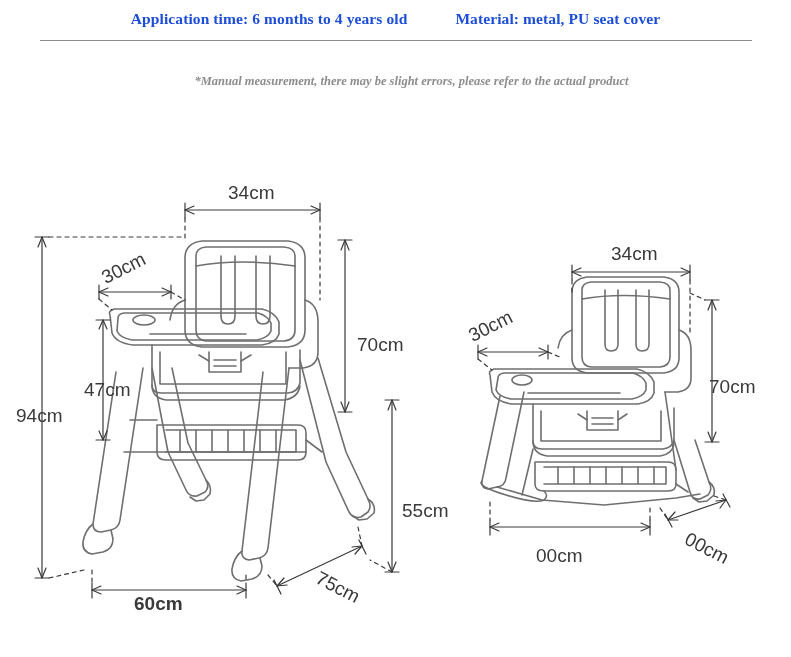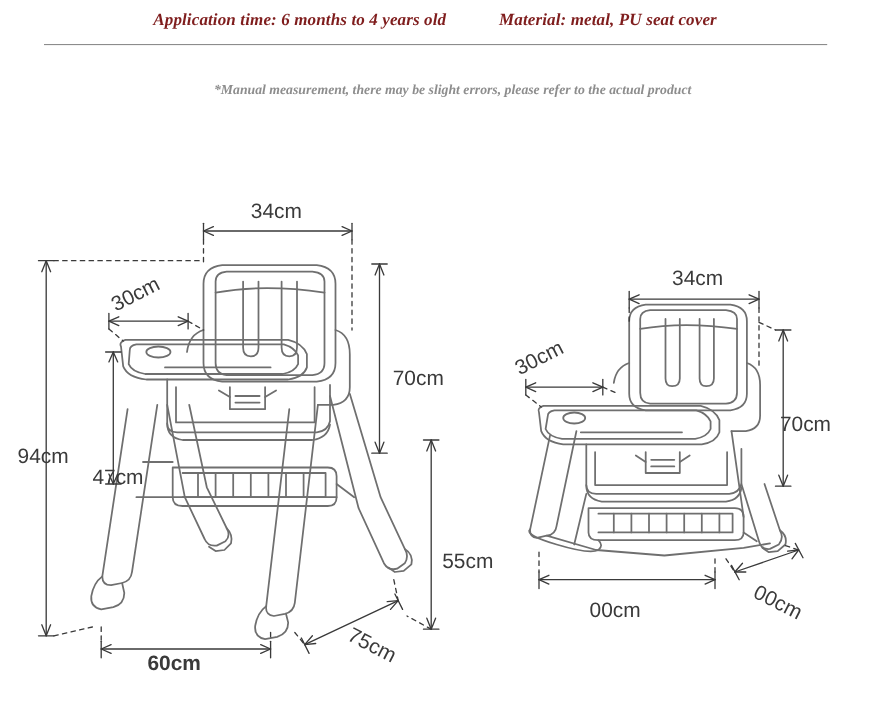--- a/index.html
+++ b/index.html
@@ -17,24 +17,23 @@
     background: #ffffff;
     overflow: hidden;
   }
   .hdr {
     position: absolute;
     top: 10px;
     left: 0;
     width: 791px;
     text-align: center;
     font-family: "Liberation Serif", serif;
-    font-style: italic;
     font-weight: bold;
     font-size: 15.5px;
-    color: #7f1d1d;
+    color: #1d4ed8;
     letter-spacing: 0.1px;
   }
   .hdr span.a { margin-right: 48px; }
   .hdr-rule {
     position: absolute;
     top: 40px;
     left: 40px;
     width: 712px;
     height: 1px;
     background: #8c8c8c;
@@ -296,21 +295,21 @@
         <path d="M668,520 L678,520 M668,520 L675,512"></path>
         <path d="M726,500 L716,501 M726,500 L720,508"></path>
         <path d="M660,508 L668,520" stroke-dasharray="4,4"></path>
         <path d="M714,496 L726,500" stroke-dasharray="4,4"></path>
       </g>
     </g>
   </svg>
 
   <div class="dimlabel" style="left:228px; top:182px;">34cm</div>
   <div class="dimlabel rot-left" style="left:103px; top:268px;">30cm</div>
-  <div class="dimlabel" style="left:84px; top:379px;margin-top:45px;">47cm</div>
+  <div class="dimlabel" style="left:84px; top:379px;">47cm</div>
   <div class="dimlabel" style="left:357px; top:334px;">70cm</div>
   <div class="dimlabel" style="left:16px; top:405px;">94cm</div>
   <div class="dimlabel" style="left:402px; top:500px;">55cm</div>
   <div class="dimlabel" style="left:134px; top:593px;font-weight:bold;">60cm</div>
   <div class="dimlabel rot-right" style="left:317px; top:566px;">75cm</div>
 
   <div class="dimlabel" style="left:611px; top:243px;">34cm</div>
   <div class="dimlabel rot-left" style="left:470px; top:326px;">30cm</div>
   <div class="dimlabel" style="left:709px; top:376px;">70cm</div>
   <div class="dimlabel" style="left:536px; top:545px;">00cm</div>

